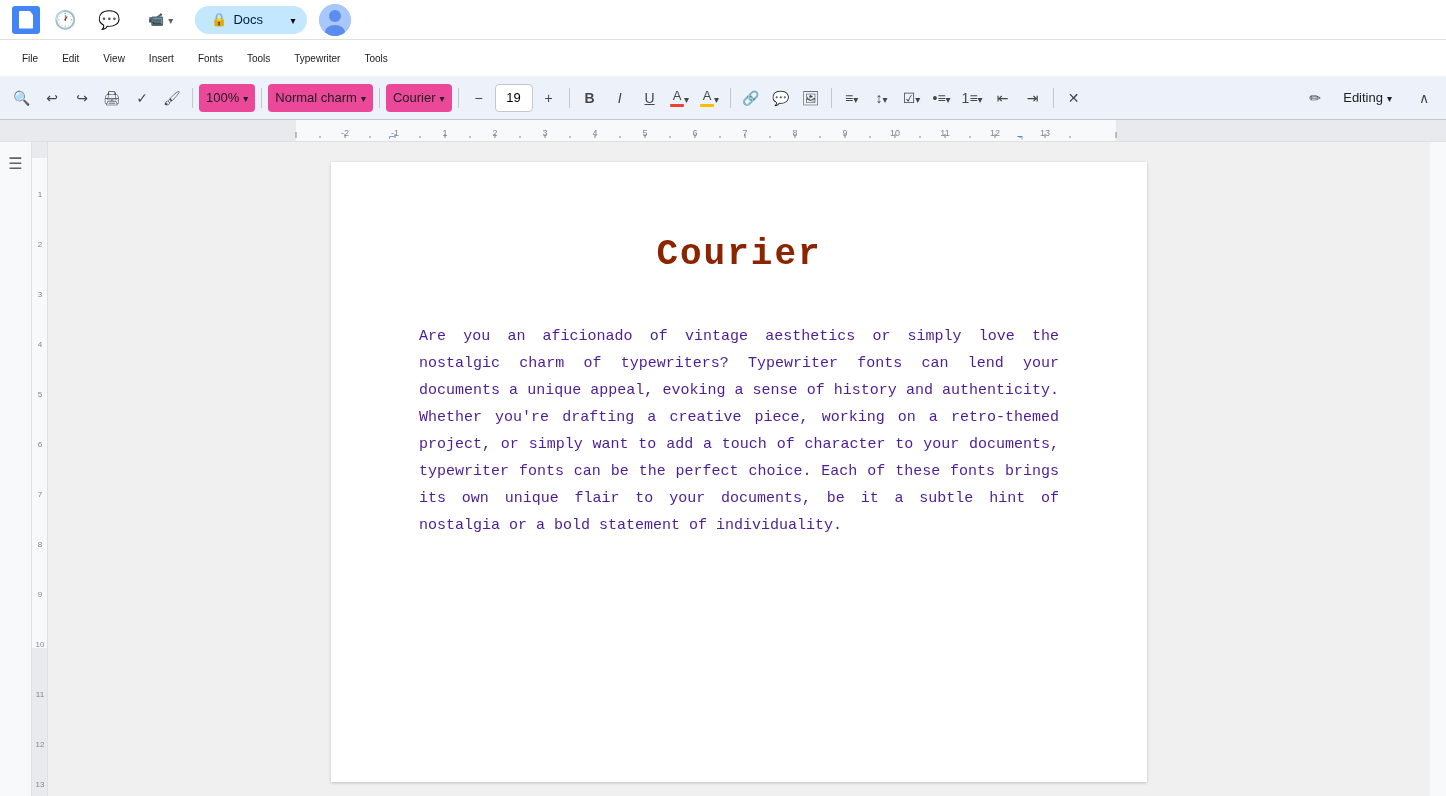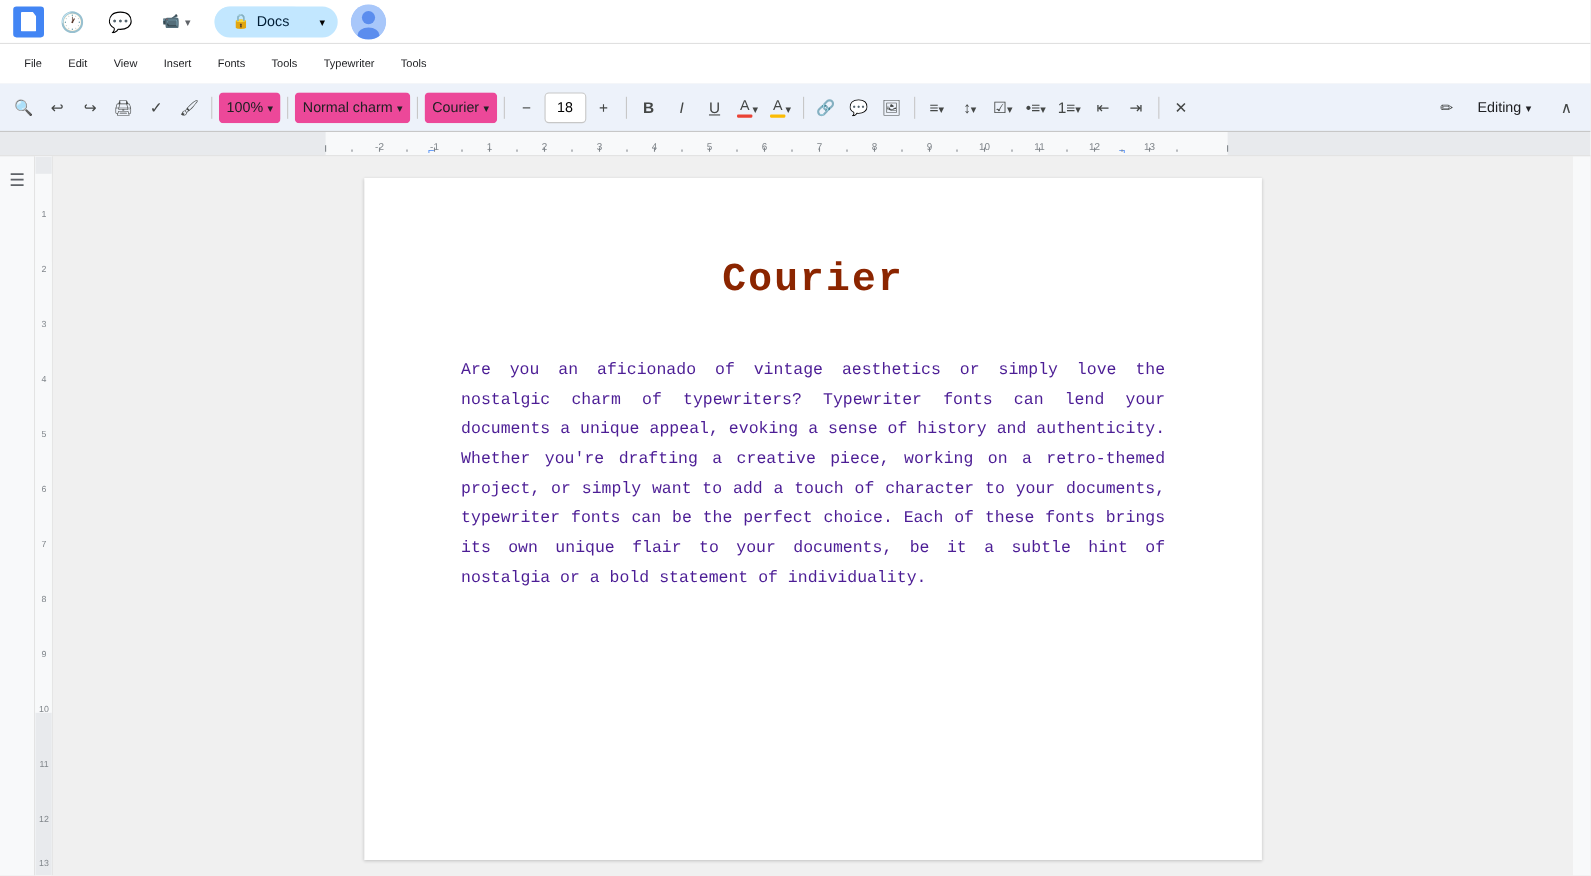--- a/index.html
+++ b/index.html
@@ -352,21 +352,21 @@
   <div class="toolbar-sep"></div>
 
   <div class="toolbar-select">
     <span>Courier</span>
     <span class="chevron-down"></span>
   </div>
 
   <div class="toolbar-sep"></div>
 
   <div class="toolbar-btn">−</div>
-  <div class="font-size-box">18</div>
+  <div class="font-size-box">19</div>
   <div class="toolbar-btn">+</div>
 
   <div class="toolbar-sep"></div>
 
   <div class="toolbar-btn toolbar-bold">B</div>
   <div class="toolbar-btn toolbar-italic">I</div>
   <div class="toolbar-btn" style="text-decoration:underline;">U</div>
 
   <div class="toolbar-btn" title="Text color">
     <div class="color-underline">

